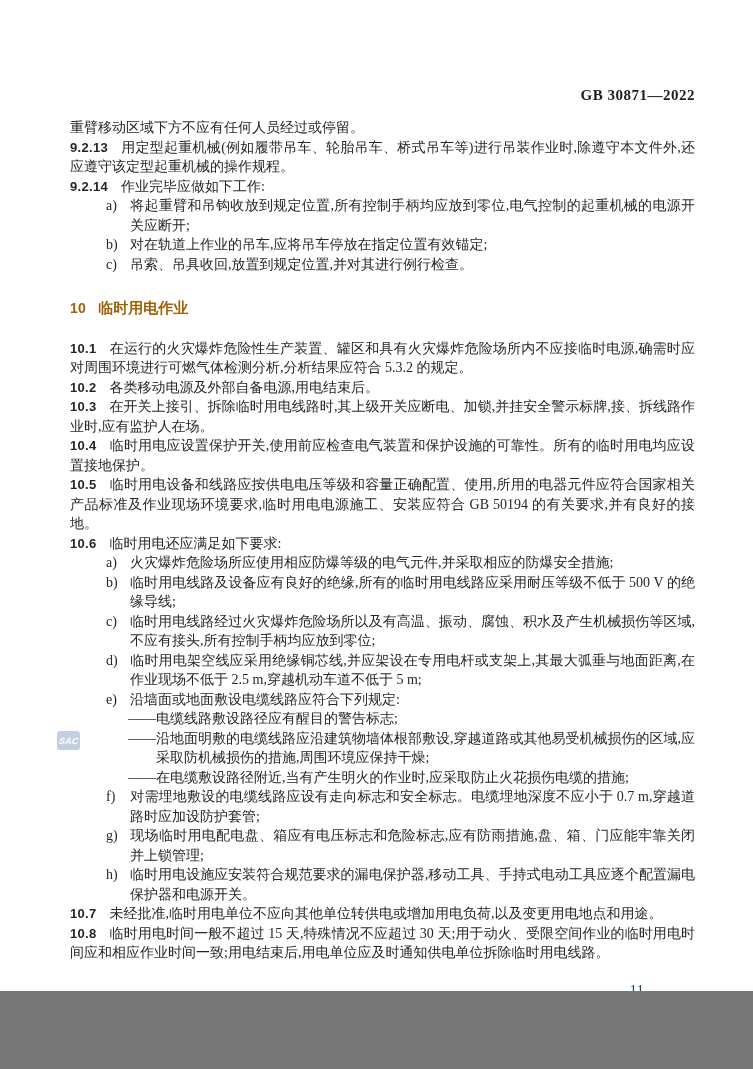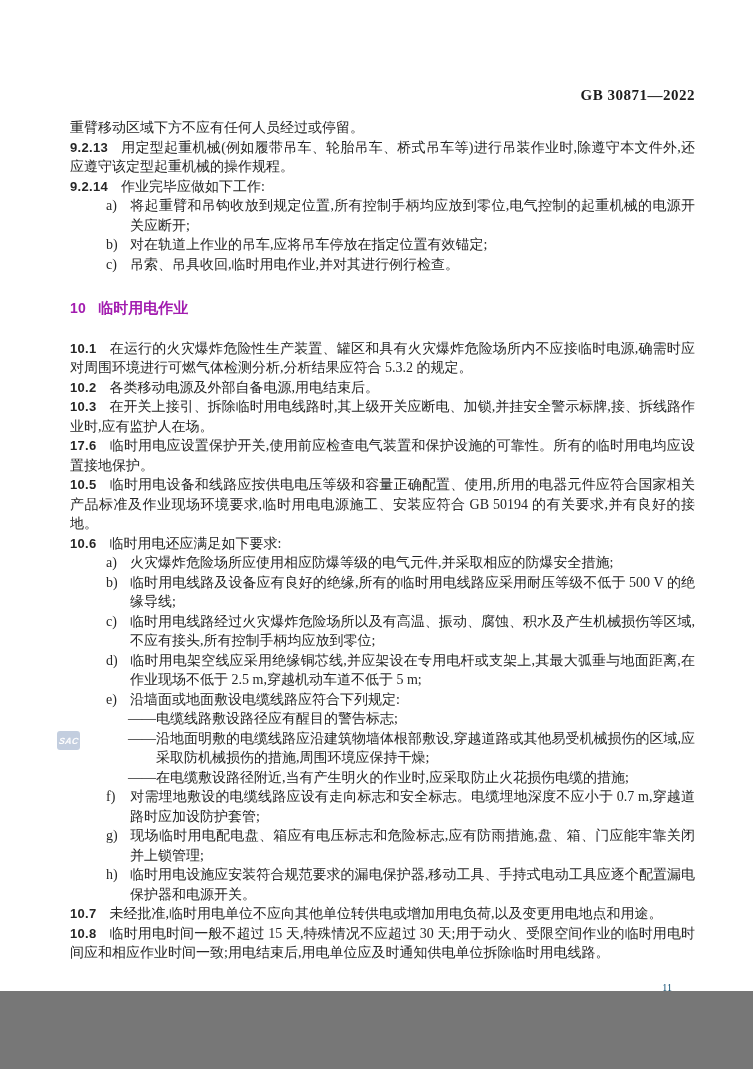--- a/index.html
+++ b/index.html
@@ -36,21 +36,21 @@
     font-weight:700;
     font-size:13px;
     margin-right:13px;
     letter-spacing:0.3px;
   }
   .heading{
     margin:24px 0 20px 0;
     font-family:"Liberation Sans","DejaVu Sans",sans-serif;
     font-weight:700;
     font-size:15px;
-    color:#a21caf;
+    color:#a16207;
   }
   .heading .cnum{font-size:14px;margin-right:12px;}
   p.item{
     margin-left:36px !important;
     padding-left:24px;
     text-indent:-24px;
   }
   .inum{
     display:inline-block;
     width:24px;
@@ -75,48 +75,48 @@
     font-family:"Liberation Sans","DejaVu Sans",sans-serif;
     font-style:italic;
     font-weight:700;
     font-size:9px;
     color:#ffffff;
     transform:skewX(-8deg);
     letter-spacing:0.2px;
   }
   .page-number{
     position:absolute;
-    top:982px;right:81px;
-    font-size:10px;
+    top:982px;right:109px;
+    font-size:15px;
     color:#0c4a6e;
     font-family:"Liberation Serif","DejaVu Serif",serif;
   }
 </style>
 </head>
 <body>
 
 <div class="page">
   <div class="doc-header">GB 30871—2022</div>
 
   <div class="watermark">
     <span>SAC</span>
   </div>
 
   <div class="content">
       <p class="body"><span>重臂移动区域下方不应有任何人员经过或停留。</span></p>
       <p class="clause"><span class="cnum">9.2.13</span><span>用定型起重机械(例如履带吊车、轮胎吊车、桥式吊车等)进行吊装作业时,除遵守本文件外,还应遵守该定型起重机械的操作规程。</span></p>
       <p class="clause"><span class="cnum">9.2.14</span><span>作业完毕应做如下工作:</span></p>
       <p class="item"><span class="inum">a)</span><span>将起重臂和吊钩收放到规定位置,所有控制手柄均应放到零位,电气控制的起重机械的电源开关应断开;</span></p>
       <p class="item"><span class="inum">b)</span><span>对在轨道上作业的吊车,应将吊车停放在指定位置有效锚定;</span></p>
-      <p class="item"><span class="inum">c)</span><span>吊索、吊具收回,临时用电作业,并对其进行例行检查。</span></p>
+      <p class="item"><span class="inum">c)</span><span>吊索、吊具收回,放置到规定位置,并对其进行例行检查。</span></p>
       <div class="heading"><span class="cnum">10</span><span>临时用电作业</span></div>
       <p class="clause"><span class="cnum">10.1</span><span>在运行的火灾爆炸危险性生产装置、罐区和具有火灾爆炸危险场所内不应接临时电源,确需时应对周围环境进行可燃气体检测分析,分析结果应符合 5.3.2 的规定。</span></p>
       <p class="clause"><span class="cnum">10.2</span><span>各类移动电源及外部自备电源,用电结束后。</span></p>
       <p class="clause"><span class="cnum">10.3</span><span>在开关上接引、拆除临时用电线路时,其上级开关应断电、加锁,并挂安全警示标牌,接、拆线路作业时,应有监护人在场。</span></p>
-      <p class="clause"><span class="cnum">17.6</span><span>临时用电应设置保护开关,使用前应检查电气装置和保护设施的可靠性。所有的临时用电均应设置接地保护。</span></p>
+      <p class="clause"><span class="cnum">10.4</span><span>临时用电应设置保护开关,使用前应检查电气装置和保护设施的可靠性。所有的临时用电均应设置接地保护。</span></p>
       <p class="clause"><span class="cnum">10.5</span><span>临时用电设备和线路应按供电电压等级和容量正确配置、使用,所用的电器元件应符合国家相关产品标准及作业现场环境要求,临时用电电源施工、安装应符合 GB 50194 的有关要求,并有良好的接地。</span></p>
       <p class="clause"><span class="cnum">10.6</span><span>临时用电还应满足如下要求:</span></p>
       <p class="item"><span class="inum">a)</span><span>火灾爆炸危险场所应使用相应防爆等级的电气元件,并采取相应的防爆安全措施;</span></p>
       <p class="item"><span class="inum">b)</span><span>临时用电线路及设备应有良好的绝缘,所有的临时用电线路应采用耐压等级不低于 500 V 的绝缘导线;</span></p>
       <p class="item"><span class="inum">c)</span><span>临时用电线路经过火灾爆炸危险场所以及有高温、振动、腐蚀、积水及产生机械损伤等区域,不应有接头,所有控制手柄均应放到零位;</span></p>
       <p class="item"><span class="inum">d)</span><span>临时用电架空线应采用绝缘铜芯线,并应架设在专用电杆或支架上,其最大弧垂与地面距离,在作业现场不低于 2.5 m,穿越机动车道不低于 5 m;</span></p>
       <p class="item"><span class="inum">e)</span><span>沿墙面或地面敷设电缆线路应符合下列规定:</span></p>
       <p class="dash"><span>——电缆线路敷设路径应有醒目的警告标志;</span></p>
       <p class="dash"><span>——沿地面明敷的电缆线路应沿建筑物墙体根部敷设,穿越道路或其他易受机械损伤的区域,应采取防机械损伤的措施,周围环境应保持干燥;</span></p>
       <p class="dash"><span>——在电缆敷设路径附近,当有产生明火的作业时,应采取防止火花损伤电缆的措施;</span></p>

